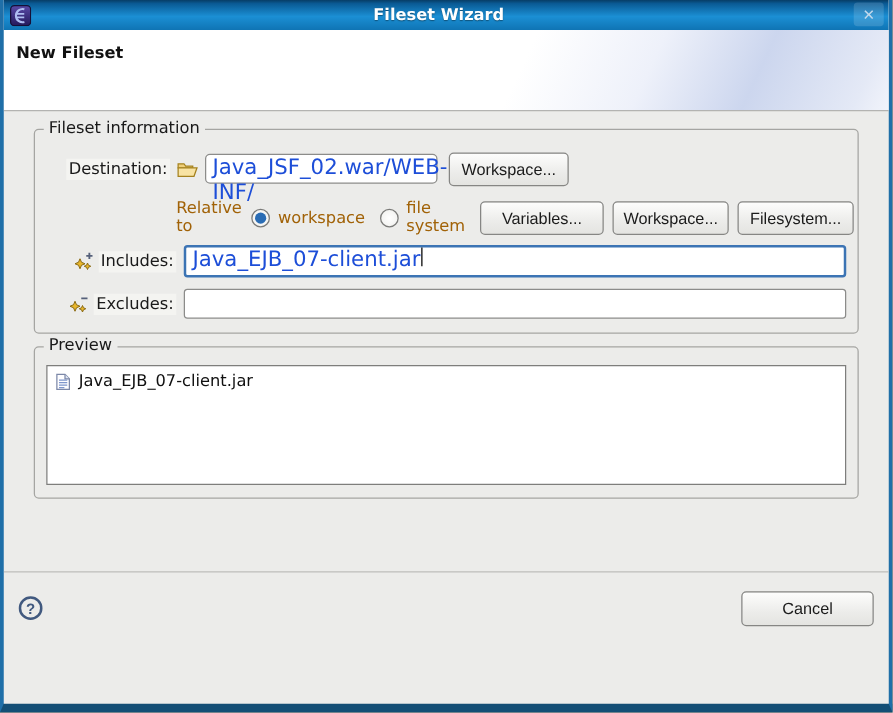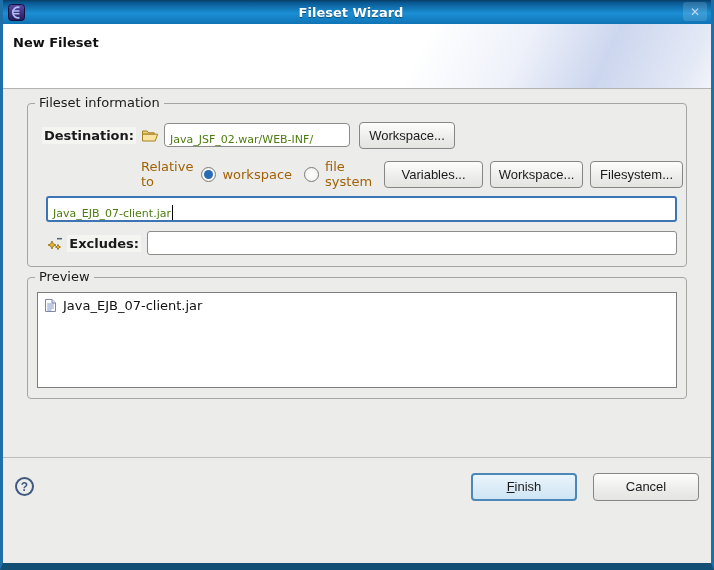--- a/index.html
+++ b/index.html
@@ -36,25 +36,25 @@
     position:relative;border:1px solid #a5a5a2;border-radius:4px;background:#ececea;
     padding:14px 9px 10px 12px;margin-top:14px;
   }
   .group-label{
     position:absolute;top:-9px;left:7px;background:#ececea;padding:0 4px;font-size:13px;color:#1a1a1a;
   }
   .row{display:flex;align-items:center;}
   .label-col{
     width:96px;flex:0 0 96px;display:flex;justify-content:flex-end;align-items:center;gap:4px;
   }
-  .chip{background:#f4f4f1;padding:1px 2px;font-size:13px;color:#1a1a1a;white-space:nowrap;font-weight:bold;}
+  .chip{background:#f4f4f1;padding:1px 2px;font-size:13px;color:#1a1a1a;white-space:nowrap;}
   .icon-cell{flex:0 0 18px;margin:0 5px 0 5px;display:flex;align-items:center;}
   .field{
     background:#fff;border:1px solid #8c8c8a;border-radius:3px;height:24px;display:flex;
-    align-items:flex-end;padding:0 5px;font-size:11px;color:#4d7c0f;box-sizing:border-box;
+    align-items:flex-start;padding:0 5px;font-size:17px;color:#1d4ed8;box-sizing:border-box;
   }
   .field.focused{border:2px solid #3c74b4;height:26px;}
   .caret{width:1px;height:15px;background:#000;margin-left:1px;}
   .btn{
     background:linear-gradient(#fdfdfc,#ececea 60%,#e4e4e1);border:1px solid #868684;border-radius:4px;
     height:27px;padding:0 11px;font-size:13px;color:#1b1b1b;display:inline-flex;align-items:center;
     justify-content:center;cursor:pointer;box-sizing:border-box;white-space:nowrap;
   }
   .radio{width:13px;height:13px;border:1px solid #7b7b79;border-radius:50%;
     background:radial-gradient(#ffffff,#efefec);position:relative;flex:0 0 13px;cursor:pointer;}
@@ -150,20 +150,30 @@
             <span>Workspace...</span>
           </button>
           <button class="btn" style="width:93px;">
             <span>Filesystem...</span>
           </button>
         </div>
       </div>
 
 
       <div class="row" style="height:28px;margin-top:6px;">
+        <div class="label-col" style="width:101px;flex:0 0 101px;">
+          <span style="display:flex;">
+            <svg width="16" height="16" viewBox="0 0 16 16">
+              <path d="M5 6 L6.2 8.8 L9 10 L6.2 11.2 L5 14 L3.8 11.2 L1 10 L3.8 8.8 Z" fill="#e8b62c" stroke="#8a6a14" stroke-width="0.8"></path>
+              <path d="M11 9.4 L11.8 11.2 L13.6 12 L11.8 12.8 L11 14.6 L10.2 12.8 L8.4 12 L10.2 11.2 Z" fill="#e8b62c" stroke="#8a6a14" stroke-width="0.8"></path>
+              <path d="M12.5 1.2 V6.2 M10 3.7 H15" stroke="#55607a" stroke-width="1.5" fill="none"></path>
+            </svg>
+          </span>
+          <span class="chip">Includes:</span>
+        </div>
         <div class="field focused" style="flex:1;margin-left:6px;">
           <span>Java_EJB_07-client.jar</span>
             <span class="caret"></span>
         </div>
       </div>
 
       <div class="row" style="height:26px;margin-top:7px;">
         <div class="label-col" style="width:101px;flex:0 0 101px;">
           <span style="display:flex;">
             <svg width="16" height="16" viewBox="0 0 16 16">
@@ -198,21 +208,18 @@
 
     <div class="spacer-flex"></div>
   </div>
 
   <div class="footer-sep"></div>
   <div class="footer">
     <button class="help-btn">
       <span>?</span>
     </button>
     <div class="spacer"></div>
-    <button class="btn primary">
-      <span class="mnemonic">Finish</span>
-    </button>
     <button class="btn cancel" style="margin-left:8px;">
       <span>Cancel</span>
     </button>
   </div>
 
 </div>
 
 </body></html>

